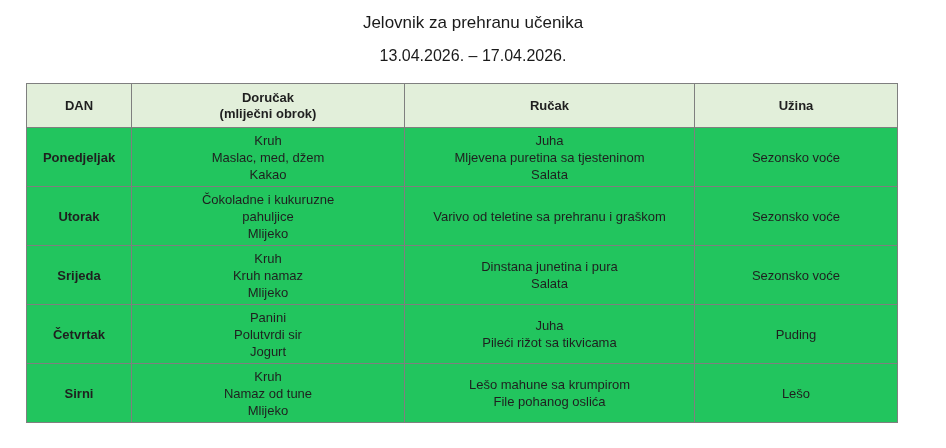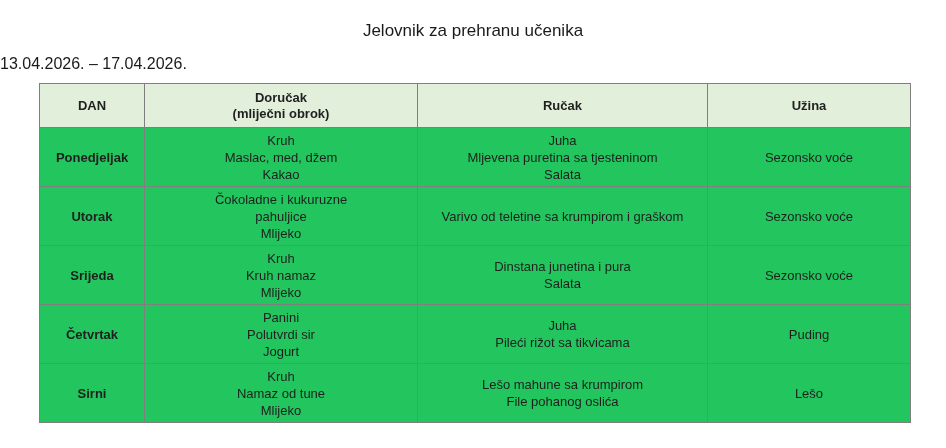--- a/index.html
+++ b/index.html
@@ -14,38 +14,39 @@
     color: #1f1f1f;
     overflow: hidden;
   }
   .page {
     position: relative;
     width: 946px;
     height: 448px;
   }
   .doc-title {
     margin: 0;
-    padding-top: 20px;
+    padding-top: 12px;
     text-align: center;
     font-size: 17px;
     font-weight: 400;
     color: #1a1a1a;
     line-height: 22px;
   }
   .doc-subtitle {
     margin: 0;
     padding-top: 11px;
+    text-align: center;
     font-size: 16px;
     font-weight: 400;
     color: #1a1a1a;
     line-height: 22px;
   }
   table.menu {
     position: absolute;
-    left: 39px;
+    left: 26px;
     top: 83px;
     width: 871px;
     border-collapse: collapse;
     table-layout: fixed;
   }
   table.menu col.c-day   { width: 105px; }
   table.menu col.c-brk   { width: 273px; }
   table.menu col.c-lun   { width: 290px; }
   table.menu col.c-snk   { width: 203px; }
   table.menu th, table.menu td {
@@ -125,21 +126,21 @@
         <tr>
           <td class="day">
             <div>Utorak</div>
           </td>
           <td>
             <div>Čokoladne i kukuruzne</div>
             <div>pahuljice</div>
             <div>Mlijeko</div>
           </td>
           <td>
-            <div>Varivo od teletine sa krumpirom i graškom</div>
+            <div>Varivo od teletine sa prehranu i graškom</div>
           </td>
           <td>
             <div>Sezonsko voće</div>
           </td>
         </tr>
         <tr>
           <td class="day">
             <div>Srijeda</div>
           </td>
           <td>

